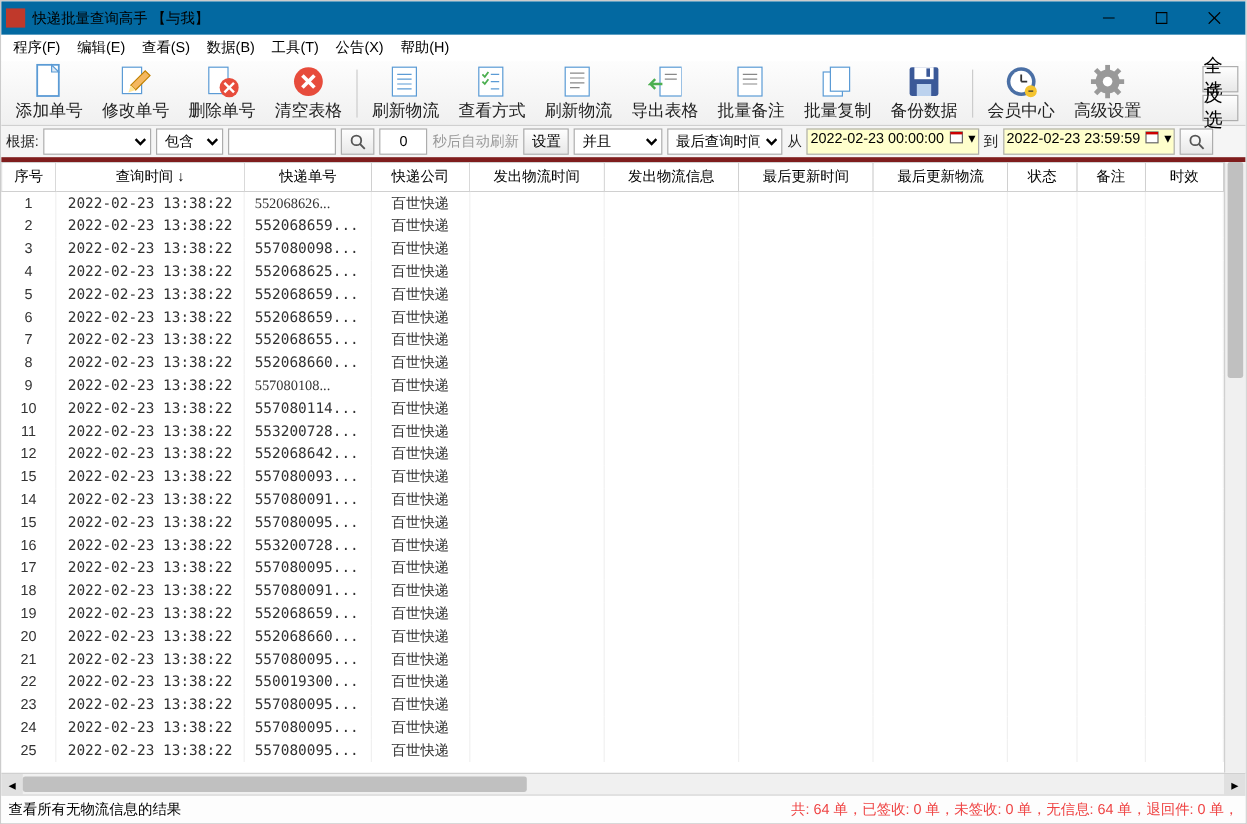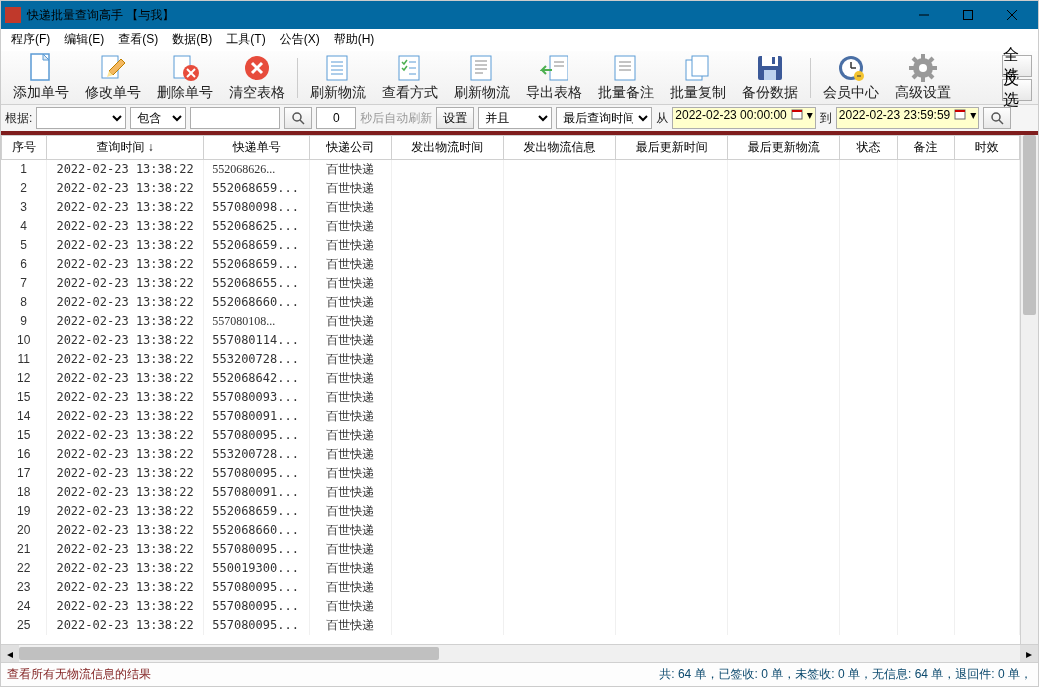--- a/index.html
+++ b/index.html
@@ -27,22 +27,22 @@
 table { border-collapse: collapse; width: 100%; }
 thead th { background:#fff; border:1px solid #d0d0d0; height:24px; font-weight:normal; position:sticky; top:0; white-space:nowrap; padding:0 8px; }
 tbody td { border-right:1px solid #f0f0f0; height:19px; text-align:center; padding:0 8px; white-space:nowrap; color:#333; }
 .vscroll { width:18px; background:#f0f0f0; border-left:1px solid #d0d0d0; position:relative; }
 .vscroll .thumb { position:absolute; top:0; left:2px; right:2px; height:180px; background:#c0c0c0; border-radius:2px;}
 .hscrollrow { height:18px; display:flex; background:#f0f0f0; border-top:1px solid #d0d0d0;}
 .hscrollrow .harrow { width:18px; display:flex; align-items:center; justify-content:center; cursor:pointer; background:#e0e0e0;}
 .hscrollrow .htrack { flex:1; position:relative; }
 .hscrollrow .hthumb { position:absolute; top:2px; bottom:2px; left:0; width:420px; background:#c0c0c0; border-radius:2px;}
 .statusbar { height:24px; display:flex; align-items:center; padding:0 6px; border-top:1px solid #d0d0d0; background:#fdfdfd; }
-.statusbar .sleft { flex:1; color:#7f1d1d; }
-.statusbar .sright { color:#0c4a6e; white-space:pre; }
+.statusbar .sleft { flex:1; color:#000000; }
+.statusbar .sright { color:#ef4444; white-space:pre; }
 svg { display:block; }
 </style>
 </head>
 <body>
 
 <div class="titlebar">
   <div class="icon"></div>
   <div class="title">快递批量查询高手 【与我】</div>
   <div class="winbtn">
       <svg width="10" height="10">

